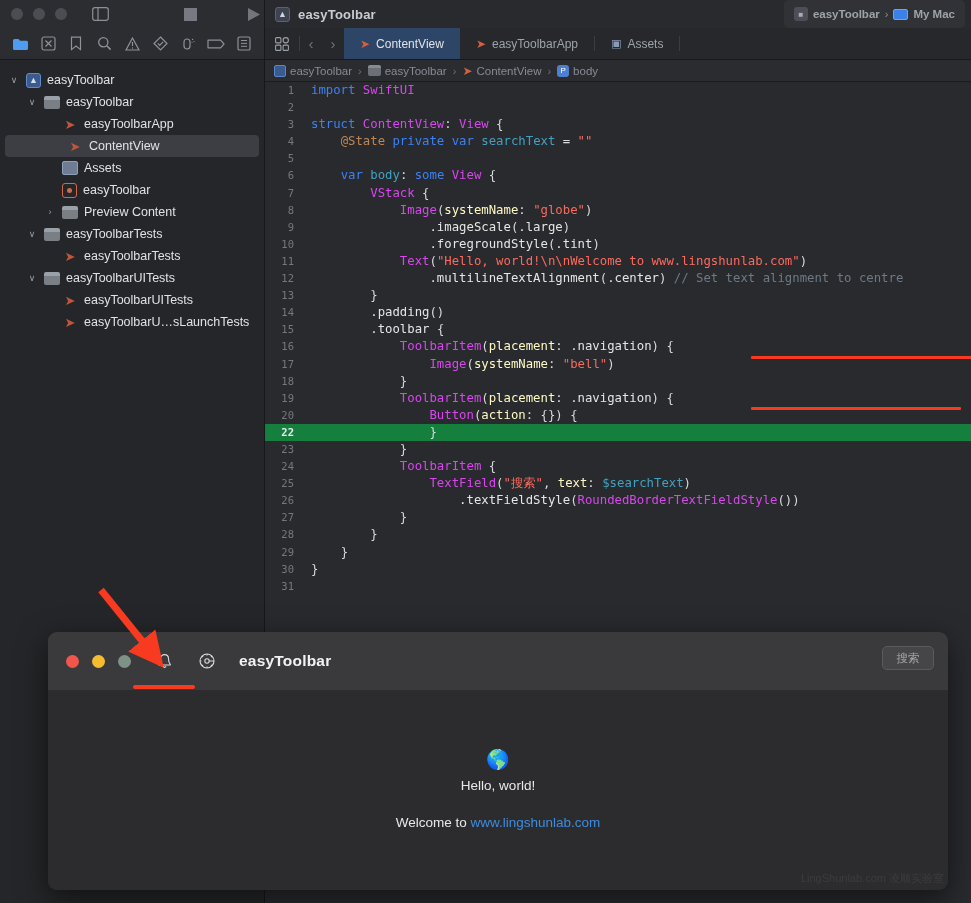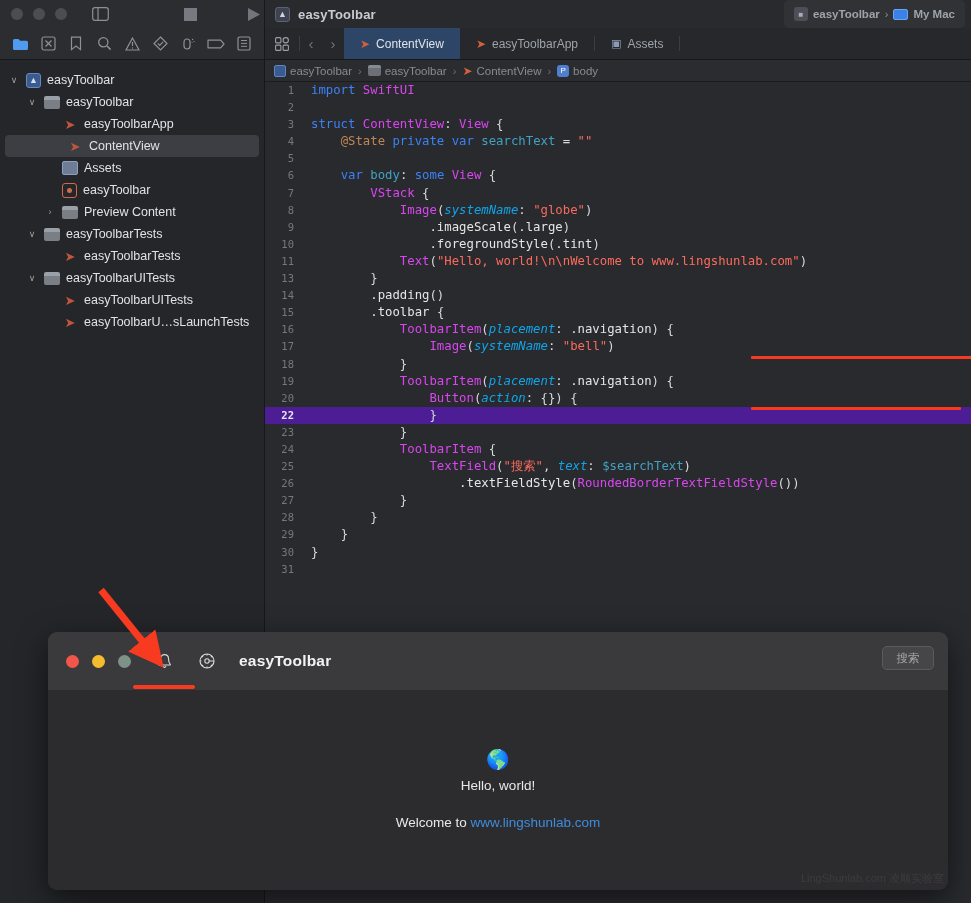--- a/index.html
+++ b/index.html
@@ -122,33 +122,33 @@
   .s-entitle i { width: 5px; height: 5px; border-radius: 50%; background: #d06a4a; display:block;}
 
   
   .editor {
     position: absolute; left: 265px; top: 82px; width: 706px; height: 821px;
     background: #292a2e; overflow: hidden;
     font-family: "DejaVu Sans Mono", "Liberation Mono", monospace;
     font-size: 12.3px; line-height: 17.1px;
   }
   .cline { display: flex; height: 17.1px; white-space: pre; }
-  .cline.cur { background: #4c1d95; }
+  .cline.cur { background: #15803d; }
   .gut {
     width: 38px; flex: 0 0 38px; text-align: right; padding-right: 9px;
     color: #75787e; font-size: 10.5px; line-height: 17.1px;
   }
   .cline.cur .gut { color: #e6e8ea; font-weight: bold; }
   .ctxt { flex: 1; color: #d8dade; padding-left: 8px; position: relative; }
   
   .k  { color: #3b82f6; }   
   .t  { color: #d946ef; }   
   .f  { color: #e5e5e5; }   
   .s  { color: #fc6a5d; }   
-  .p  { color: #0ea5e9; font-style: italic; }   
+  .p  { color: #fef9c3; }   
   .v  { color: #41a1c0; }   
   .c  { color: #6c7986; }   
   .d  { color: #d8dade; }   
   .attr { color: #bf8555; }
 
   .underline-ann {
     position: absolute; height: 2.5px; background: #f83a20; border-radius: 1px;
   }
 
   
@@ -418,20 +418,21 @@
         <div class="cline"><span class="gut">2</span><span class="ctxt"></span></div>
         <div class="cline"><span class="gut">3</span><span class="ctxt"><span class="k">struct</span> <span class="t">ContentView</span><span class="d">: </span><span class="t">View</span> <span class="d">{</span></span></div>
         <div class="cline"><span class="gut">4</span><span class="ctxt">    <span class="attr">@State</span> <span class="k">private</span> <span class="k">var</span> <span class="v">searchText</span> <span class="d">= </span><span class="s">""</span></span></div>
         <div class="cline"><span class="gut">5</span><span class="ctxt"></span></div>
         <div class="cline"><span class="gut">6</span><span class="ctxt">    <span class="k">var</span> <span class="v">body</span><span class="d">: </span><span class="k">some</span> <span class="t">View</span> <span class="d">{</span></span></div>
         <div class="cline"><span class="gut">7</span><span class="ctxt">        <span class="t">VStack</span> <span class="d">{</span></span></div>
         <div class="cline"><span class="gut">8</span><span class="ctxt">            <span class="t">Image</span><span class="d">(</span><span class="p">systemName</span><span class="d">: </span><span class="s">"globe"</span><span class="d">)</span></span></div>
         <div class="cline"><span class="gut">9</span><span class="ctxt">                <span class="f">.imageScale</span><span class="d">(</span><span class="f">.large</span><span class="d">)</span></span></div>
         <div class="cline"><span class="gut">10</span><span class="ctxt">                <span class="f">.foregroundStyle</span><span class="d">(</span><span class="f">.tint</span><span class="d">)</span></span></div>
         <div class="cline"><span class="gut">11</span><span class="ctxt">            <span class="t">Text</span><span class="d">(</span><span class="s">"Hello, world!\n\nWelcome to www.lingshunlab.com"</span><span class="d">)</span></span></div>
+        <div class="cline"><span class="gut">12</span><span class="ctxt">                <span class="f">.multilineTextAlignment</span><span class="d">(</span><span class="f">.center</span><span class="d">) </span><span class="c">// Set text alignment to centre</span></span></div>
         <div class="cline"><span class="gut">13</span><span class="ctxt">        <span class="d">}</span></span></div>
         <div class="cline"><span class="gut">14</span><span class="ctxt">        <span class="f">.padding</span><span class="d">()</span></span></div>
         <div class="cline"><span class="gut">15</span><span class="ctxt">        <span class="f">.toolbar</span> <span class="d">{</span></span></div>
         <div class="cline"><span class="gut">16</span><span class="ctxt">            <span class="t">ToolbarItem</span><span class="d">(</span><span class="p">placement</span><span class="d">: </span><span class="f">.navigation</span><span class="d">) {</span></span></div>
         <div class="cline"><span class="gut">17</span><span class="ctxt">                <span class="t">Image</span><span class="d">(</span><span class="p">systemName</span><span class="d">: </span><span class="s">"bell"</span><span class="d">)</span></span></div>
         <div class="cline"><span class="gut">18</span><span class="ctxt">            <span class="d">}</span></span></div>
         <div class="cline"><span class="gut">19</span><span class="ctxt">            <span class="t">ToolbarItem</span><span class="d">(</span><span class="p">placement</span><span class="d">: </span><span class="f">.navigation</span><span class="d">) {</span></span></div>
         <div class="cline"><span class="gut">20</span><span class="ctxt">                <span class="t">Button</span><span class="d">(</span><span class="p">action</span><span class="d">: {}) {</span></span></div>
         <div class="cline cur"><span class="gut">22</span><span class="ctxt">                <span class="d">}</span></span></div>
         <div class="cline"><span class="gut">23</span><span class="ctxt">            <span class="d">}</span></span></div>

